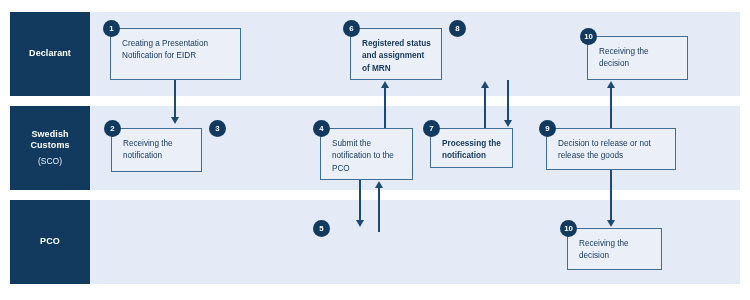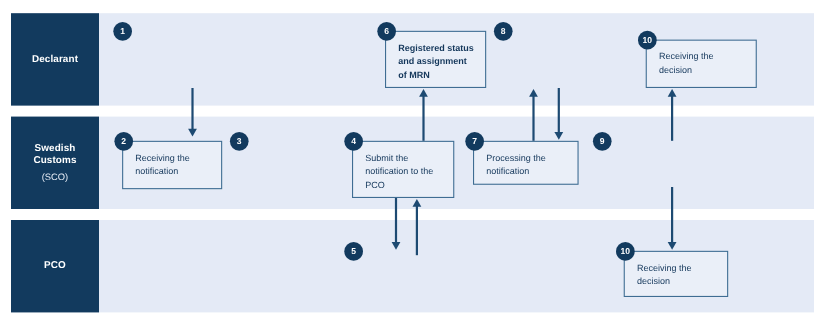--- a/index.html
+++ b/index.html
@@ -142,20 +142,24 @@
 
   <div class="conn conn-v" style="left:507px; top:80px; height:41px;"></div>
   <div class="arrowhead arrow-down" style="left:503.5px; top:120px;"></div>
 
   <div class="conn conn-v" style="left:610px; top:87px; height:41px;"></div>
   <div class="arrowhead arrow-up" style="left:606.5px; top:81px;"></div>
 
   <div class="conn conn-v" style="left:610px; top:170px; height:51px;"></div>
   <div class="arrowhead arrow-down" style="left:606.5px; top:220px;"></div>
 
+  <div class="node" style="left:110px; top:28px; width:131px; height:52px;">
+    <div class="node-text">Creating a Presentation
+Notification for EIDR</div>
+  </div>
   <div class="badge" style="left:103px; top:20px;">1</div>
 
   <div class="node" style="left:350px; top:28px; width:92px; height:52px;font-weight:bold;">
     <div class="node-text">Registered status
 and assignment
 of MRN</div>
   </div>
   <div class="badge" style="left:343px; top:20px;">6</div>
 
   <div class="badge" style="left:449px; top:20px;">8</div>
@@ -174,26 +178,30 @@
 
   <div class="badge" style="left:209px; top:120px;">3</div>
 
   <div class="node" style="left:320px; top:128px; width:93px; height:52px;">
     <div class="node-text">Submit the
 notification to the
 PCO</div>
   </div>
   <div class="badge" style="left:313px; top:120px;">4</div>
 
-  <div class="node" style="left:430px; top:128px; width:96px; height:40px;">
+  <div class="node" style="left:430px; top:128px; width:83px; height:40px;font-weight:bold;">
     <div class="node-text">Processing the
 notification</div>
   </div>
   <div class="badge" style="left:423px; top:120px;">7</div>
 
+  <div class="node" style="left:546px; top:128px; width:130px; height:42px;">
+    <div class="node-text">Decision to release or not
+release the goods</div>
+  </div>
   <div class="badge" style="left:539px; top:120px;">9</div>
 
   <div class="badge" style="left:313px; top:220px;">5</div>
 
   <div class="node" style="left:567px; top:228px; width:95px; height:42px;">
     <div class="node-text">Receiving the
 decision</div>
   </div>
   <div class="badge" style="left:560px; top:220px;">10</div>
 

